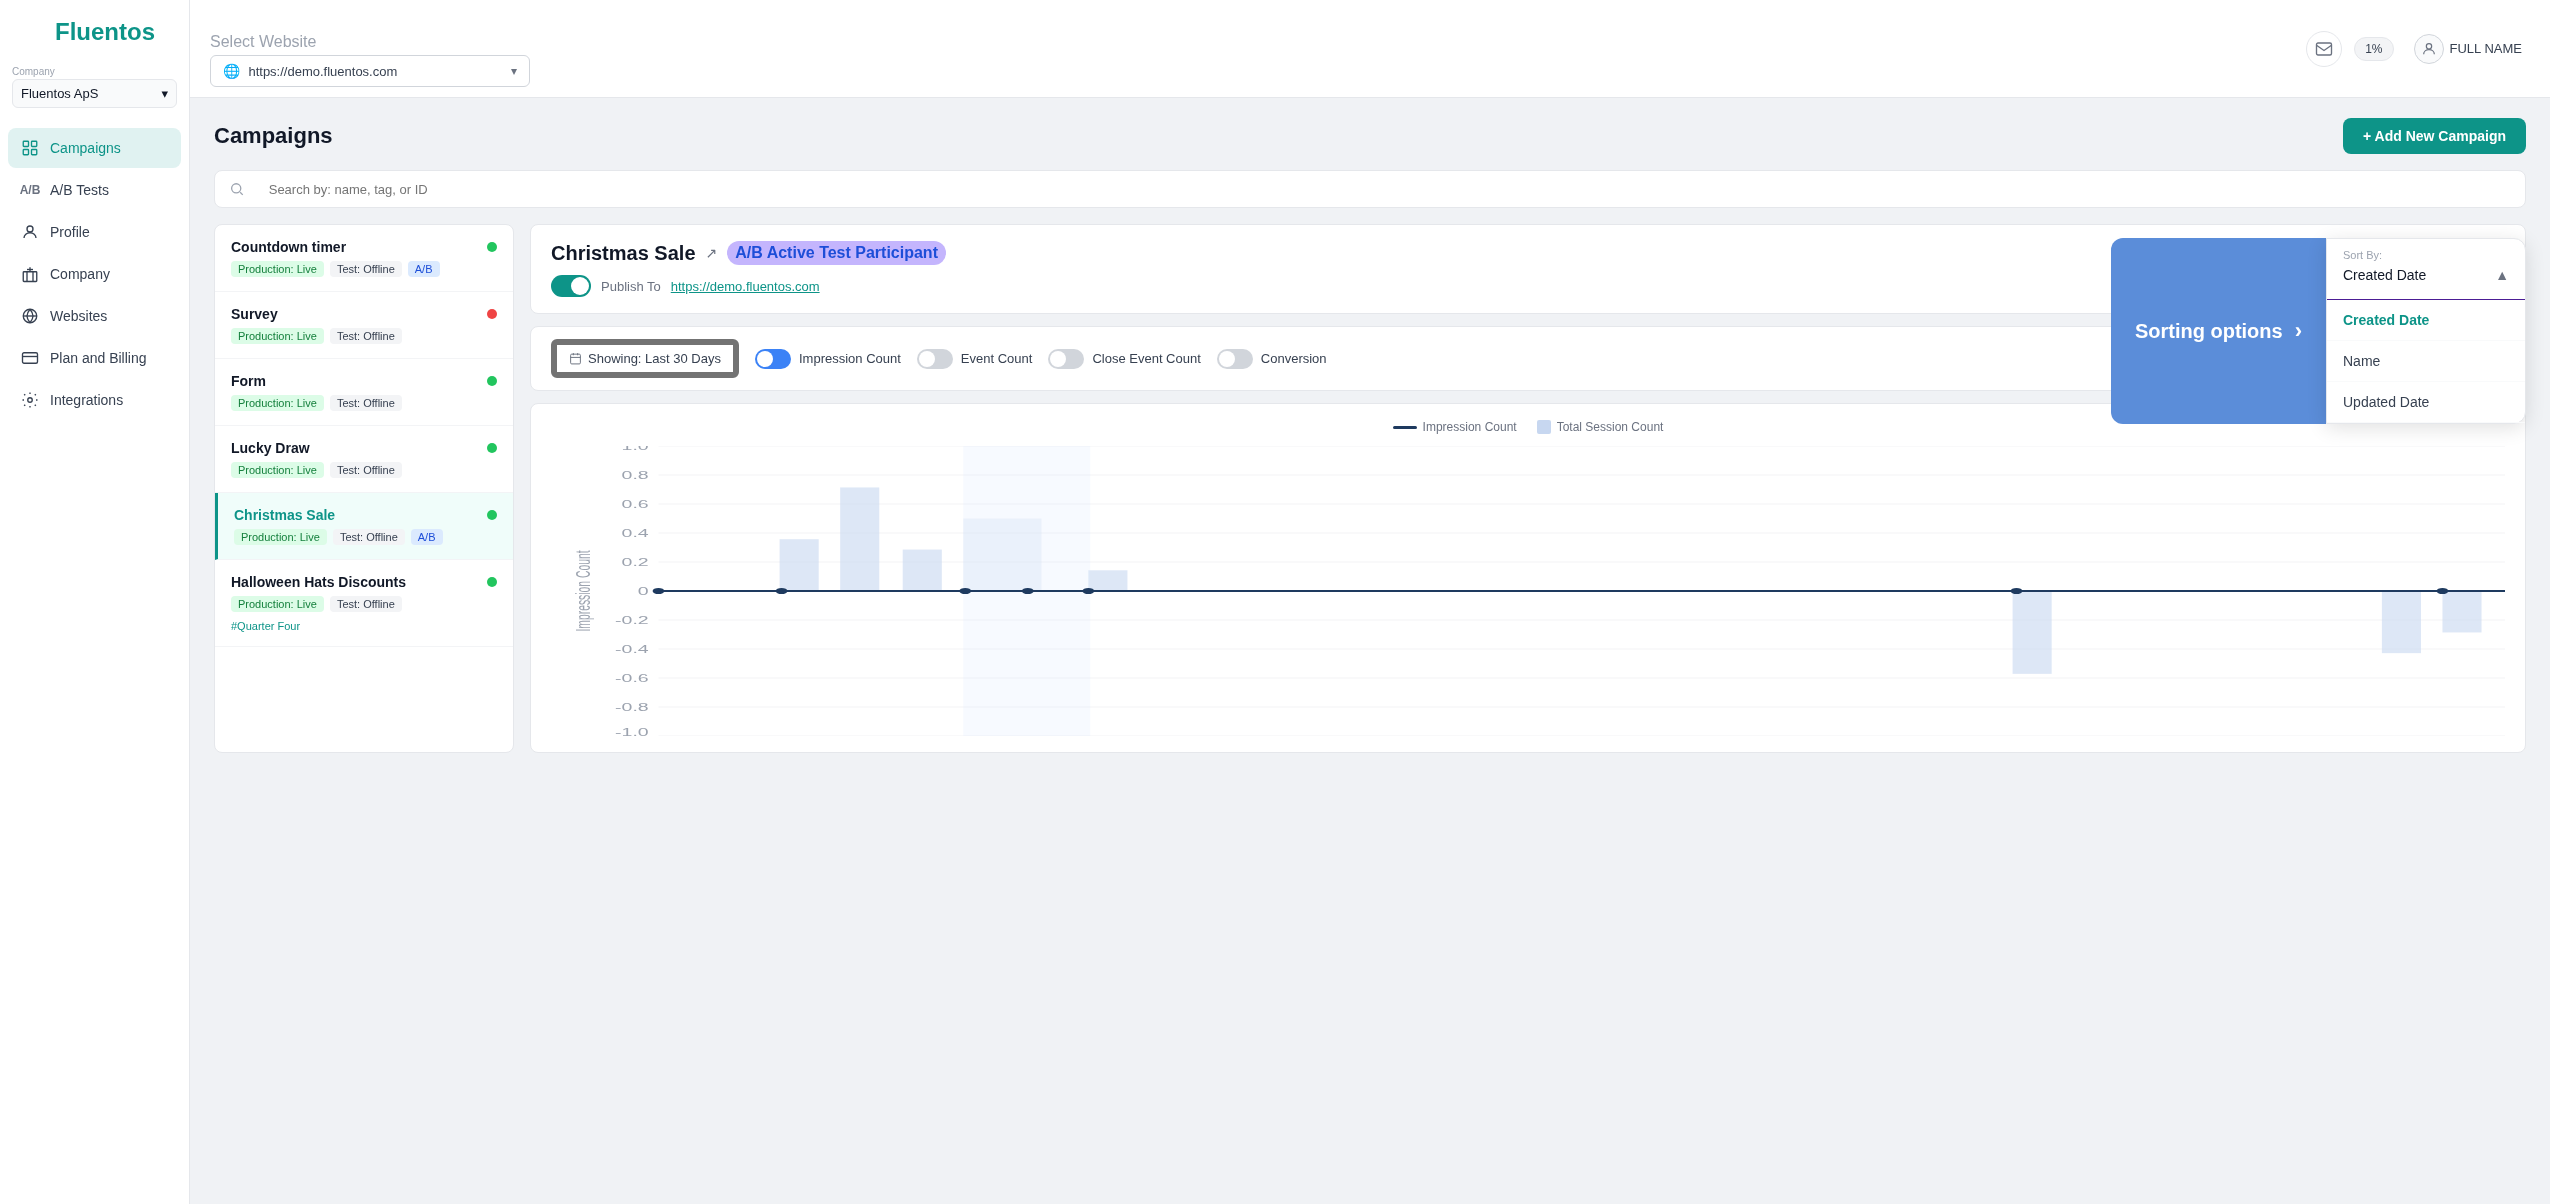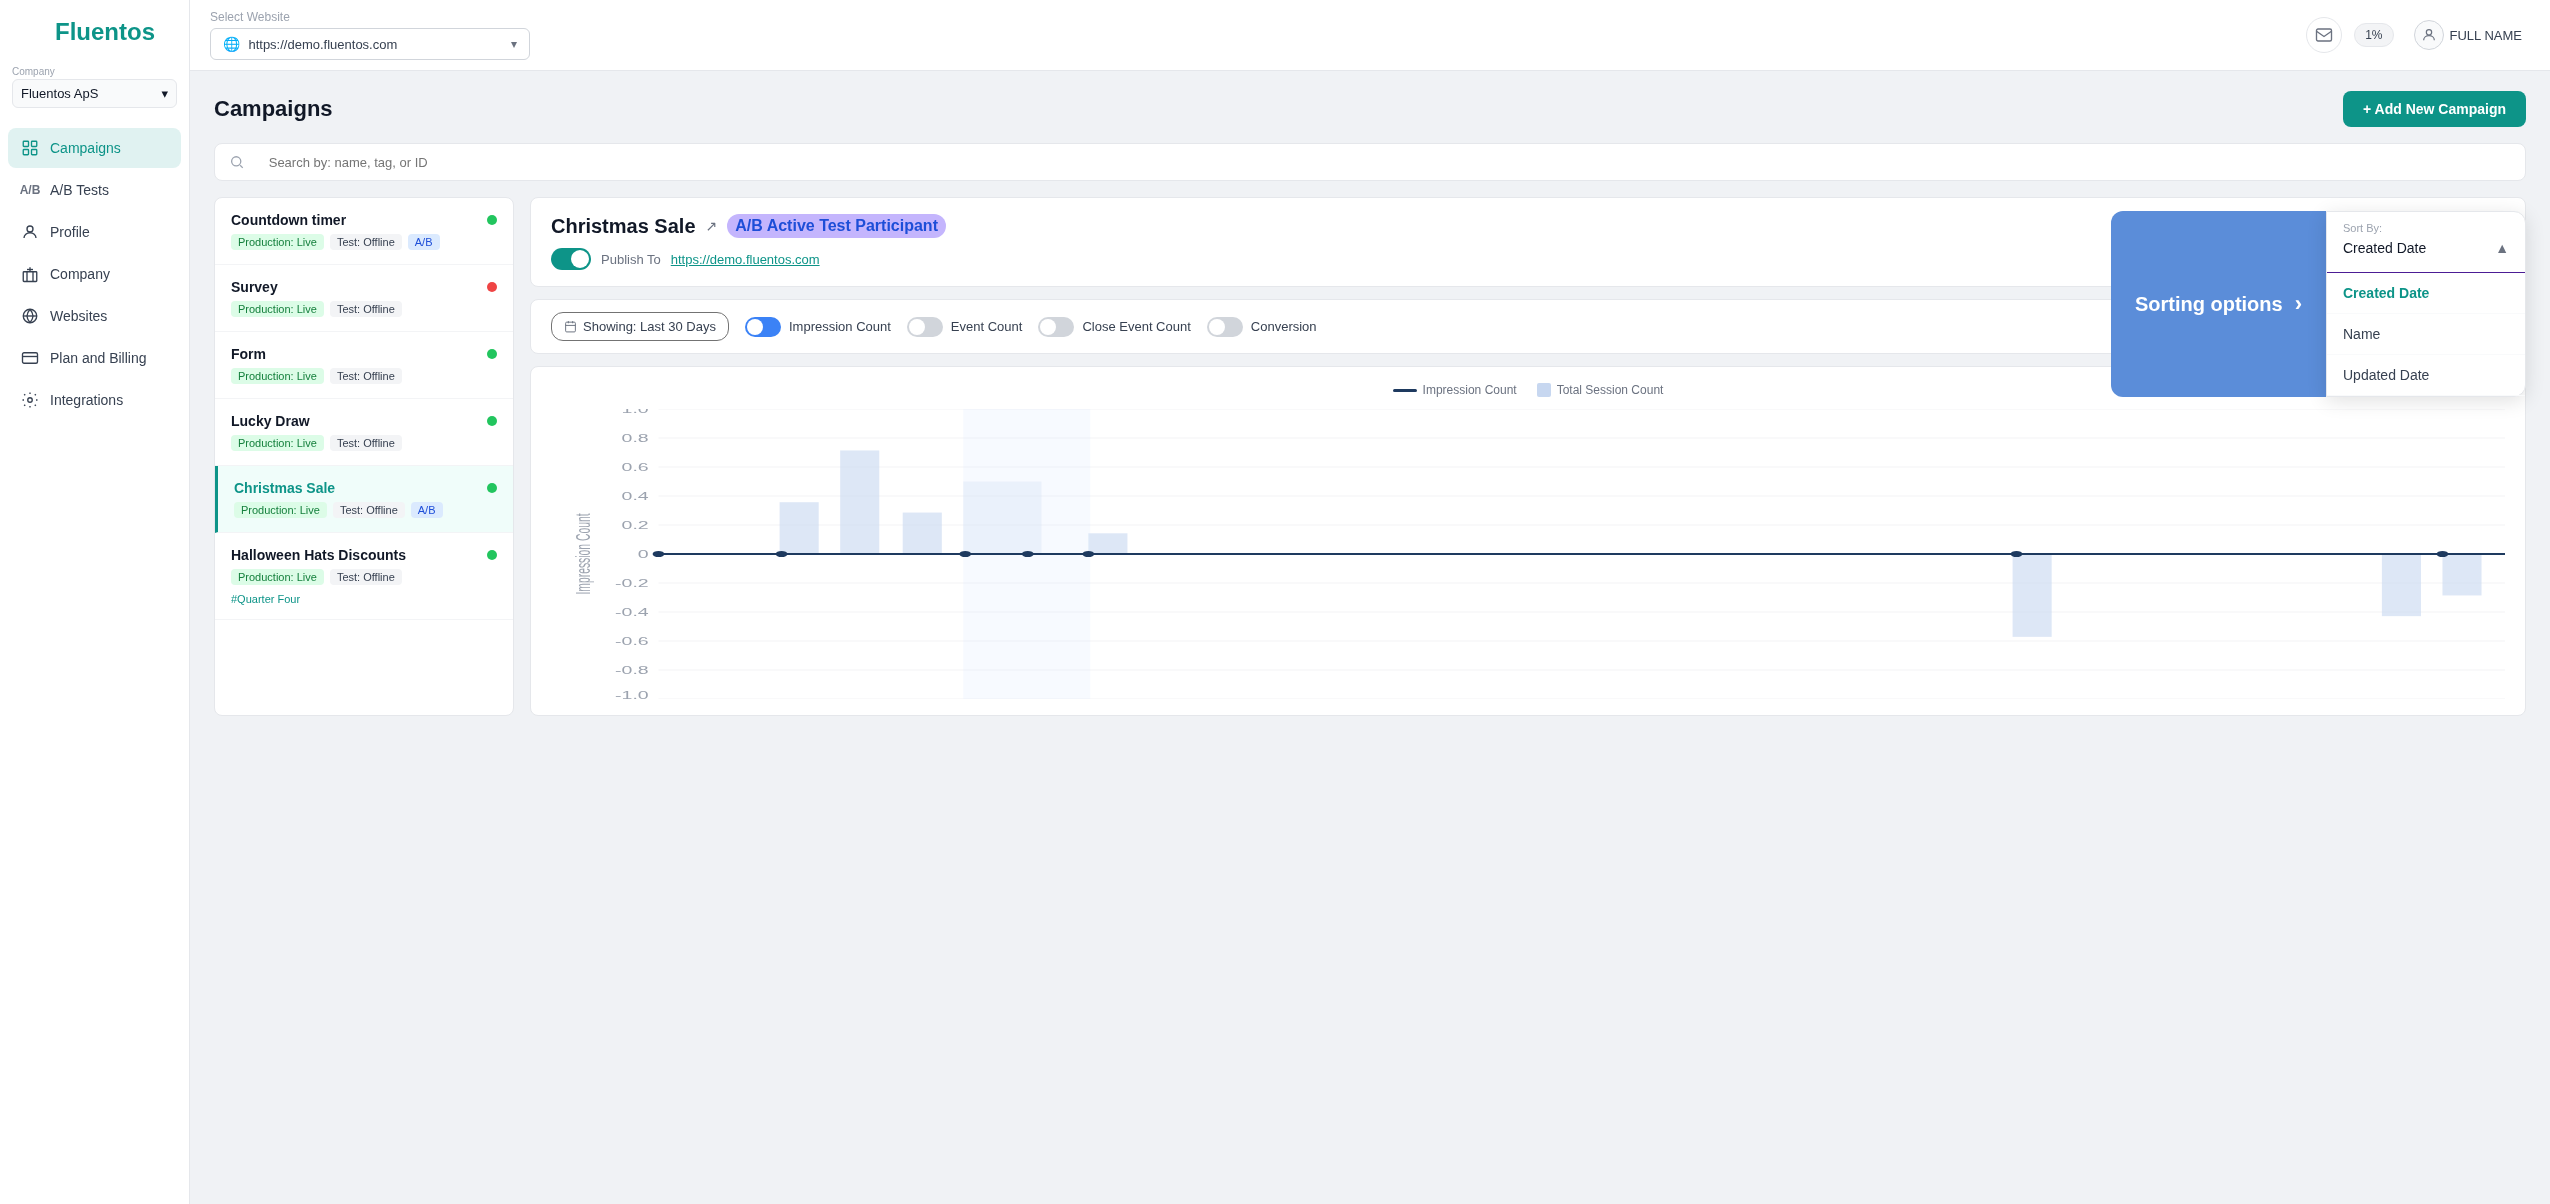--- a/index.html
+++ b/index.html
@@ -125,21 +125,21 @@
     }
     .publish-label { font-size: 13px; color: #6b7280; }
     .publish-url { font-size: 13px; color: #0d9488; text-decoration: underline; cursor: pointer; }
 
     
     #detail-controls {
       background: #fff; border-radius: 8px; border: 1px solid #e5e7eb; padding: 12px 20px;
       display: flex; align-items: center; gap: 16px; flex-wrap: wrap;
     }
     .date-btn {
-      display: flex; align-items: center; gap: 6px; border: 1px solid #737373; border-radius: 12px;
+      display: flex; align-items: center; gap: 6px; border: 6px solid #737373; border-radius: 6px;
       padding: 6px 12px; font-size: 13px; color: #374151; cursor: pointer; background: #fff;
     }
     .metric-toggle { display: flex; align-items: center; gap: 8px; }
     .toggle-off {
       width: 36px; height: 20px; background: #d1d5db; border-radius: 10px; position: relative; cursor: pointer;
     }
     .toggle-off::after {
       content: ''; position: absolute; top: 2px; left: 2px; width: 16px; height: 16px;
       background: #fff; border-radius: 50%;
     }
@@ -274,21 +274,21 @@
       </span>
       <span>Integrations</span>
     </div>
   </nav>
 </div>
 
 <div id="main">
 
   <div id="topbar">
     <div style="display:flex;flex-direction:column;gap:2px;position:relative;">
-      <div style="font-size:12px;color:#9ca3af;margin-bottom:2px;">Select Website</div>
+      <div style="font-size:16px;color:#9ca3af;margin-bottom:2px;margin-top:23px;">Select Website</div>
       <div id="website-select">
         <span class="globe-icon">🌐</span>
         <span class="url">https://demo.fluentos.com</span>
         <span class="chevron">▾</span>
       </div>
     </div>
     <div id="topbar-right">
       <div class="topbar-icon-btn">
         <svg width="18" height="18" fill="none" stroke="#6b7280" stroke-width="1.8" viewBox="0 0 24 24">
             <rect x="2" y="4" width="20" height="16" rx="2"></rect>

